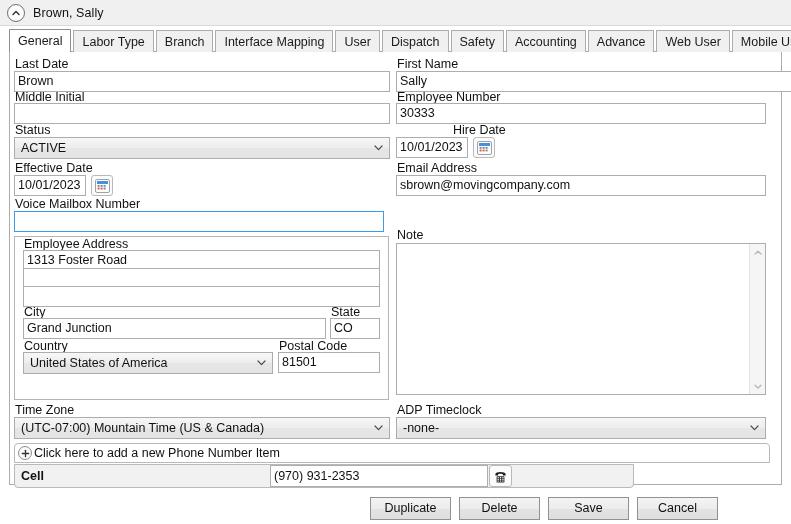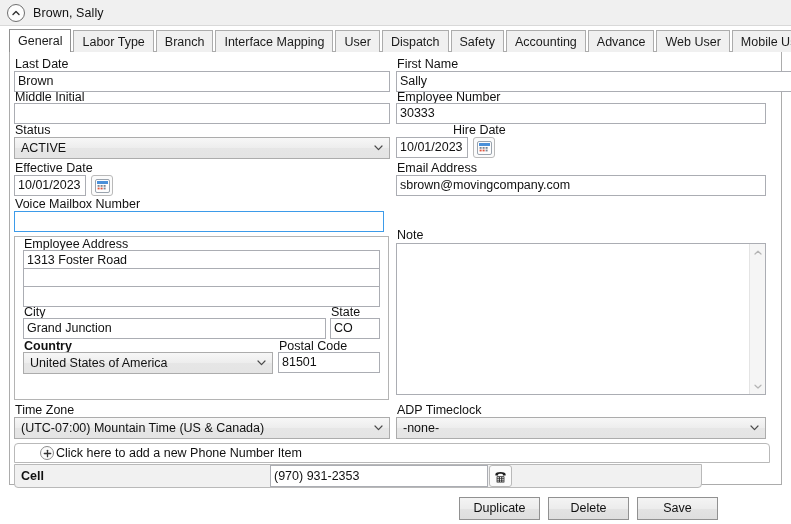--- a/index.html
+++ b/index.html
@@ -167,35 +167,34 @@
     width: 756px; height: 45px;
   }
   .phone-addrow {
     position: absolute; left: 0; top: 0;
     width: 756px; height: 20px;
     border: 1px solid #b9b9b9;
     border-radius: 4px 4px 0 0;
     background: #ffffff;
     display: flex; align-items: center;
     cursor: pointer;
-    padding-left: 22px;
   }
   .plusicon {
     width: 14px; height: 14px;
     border: 1px solid #8c8c8c;
     border-radius: 50%;
     margin-left: 3px;
     background: #fafafa;
     display: flex; align-items: center; justify-content: center;
     flex: none;
   }
   .phone-addlabel { margin-left: 2px; font-size: 12.5px; color: #111; }
   .phone-row {
     position: absolute; left: 0; top: 21px;
-    width: 688px; height: 24px;
+    width: 620px; height: 24px;
     border: 1px solid #b9b9b9;
     border-radius: 0 0 4px 4px;
     background: #f1f1f1;
     display: flex; align-items: center;
   }
   .phone-type {
     width: 255px; padding-left: 6px;
     font-size: 12.5px; font-weight: bold; color: #111;
   }
   .phone-num {
@@ -325,21 +324,21 @@
   <div class="lbl" style="left:24px; top:237px;">Employee Address</div>
   <div class="txt" style="left:23px; top:250px; width:357px;">1313 Foster Road</div>
   <div class="txt" style="left:23px; top:268px; width:357px;"></div>
   <div class="txt" style="left:23px; top:286px; width:357px;"></div>
 
   <div class="lbl" style="left:24px; top:305px;">City</div>
   <div class="txt" style="left:23px; top:318px; width:303px;">Grand Junction</div>
   <div class="lbl" style="left:331px; top:305px;">State</div>
   <div class="txt" style="left:330px; top:318px; width:50px;">CO</div>
 
-  <div class="lbl" style="left:24px; top:339px;font-weight:bold;">Country</div>
+  <div class="lbl" style="left:24px; top:339px;">Country</div>
   <div class="combo" style="left:23px; top:352px; width:250px;">
     <span>United States of America</span>
     <span class="chev">
       <svg width="9" height="6" viewBox="0 0 9 6" aria-hidden="true">
         <polyline points="1,1 4.5,4.6 8,1" fill="none" stroke="#4a4a4a" stroke-width="1.2" stroke-linecap="round" stroke-linejoin="round"></polyline>
       </svg>
     </span>
   </div>
   <div class="lbl" style="left:279px; top:339px;">Postal Code</div>
   <div class="txt" style="left:278px; top:352px; width:102px;">81501</div>
@@ -435,15 +434,16 @@
           </g>
         </svg>
       </span>
     </div>
   </div>
 
   <div class="btnbar">
     <div class="btn">Duplicate</div>
     <div class="btn">Delete</div>
     <div class="btn">Save</div>
+    <div class="btn">Cancel</div>
   </div>
 
 </div>
 
 </body></html>

